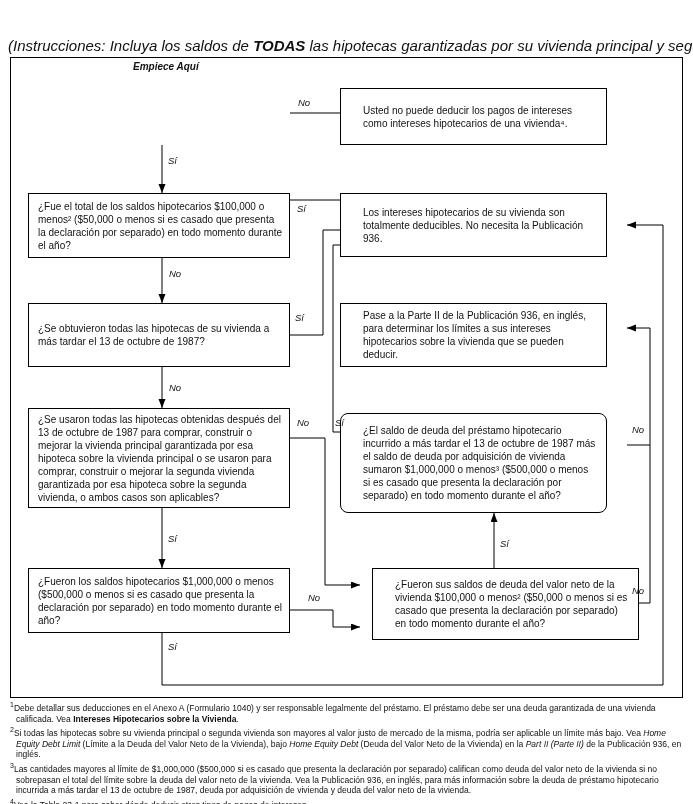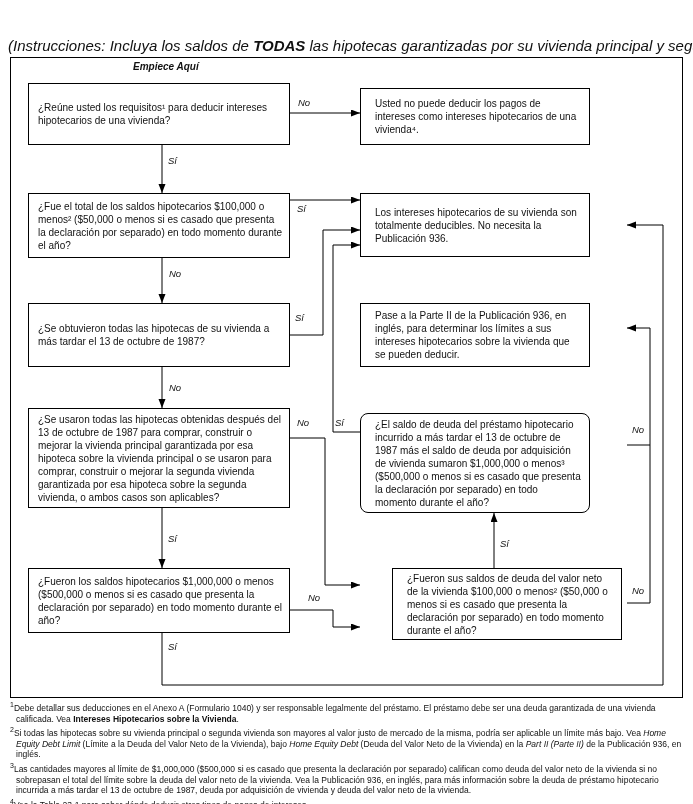--- a/index.html
+++ b/index.html
@@ -6,21 +6,21 @@
   #page{position:relative;width:693px;height:804px;background:#fff;
         font-family:"Liberation Sans","DejaVu Sans",sans-serif;color:#111;overflow:hidden;}
   .title{position:absolute;left:8px;top:6px;font-size:12px;white-space:nowrap;}
   .title strong{margin-left:3px;}
   .subtitle{position:absolute;left:8px;top:37px;font-size:15px;font-style:italic;white-space:nowrap;}
   .chart-frame{position:absolute;left:10px;top:57px;width:671px;height:639px;border:1px solid #000;}
   .start-label{position:absolute;left:93px;top:61px;font-size:10px;font-weight:bold;font-style:italic;margin-left:40px;}
   .box{position:absolute;border:1px solid #000;background:#fff;display:flex;align-items:center;
        font-size:10px;line-height:13px;box-sizing:border-box;}
   .box.left{left:28px;width:262px;padding:3px 6px 3px 9px;}
-  .box.right{left:360px;width:230px;padding:3px 8px 3px 14px;}
+  .box.right{left:340px;width:267px;padding:3px 8px 3px 22px;}
   .lbl{position:absolute;font-size:9.5px;font-style:italic;white-space:nowrap;}
   svg.conn{position:absolute;left:0;top:0;width:693px;height:804px;pointer-events:none;}
   svg.conn path{fill:none;stroke:#000;stroke-width:1;}
   .footnotes{position:absolute;left:10px;top:701px;width:676px;font-size:8.5px;line-height:1.26;}
   .footnotes p{margin:0 0 2px 0;padding-left:6px;text-indent:-6px;}
   .footnotes sup{font-size:7px;}
   .fb{font-weight:bold;}
   .fi{font-style:italic;}
 </style>
 </head>
@@ -52,21 +52,20 @@
     <path d="M290,438 L325,438 L325,585 L360,585" marker-end="url(#arr)"></path>
     <path d="M162,508 L162,568" marker-end="url(#arr)"></path>
     <path d="M290,610 L333,610 L333,627 L360,627" marker-end="url(#arr)"></path>
     <path d="M162,633 L162,685 L663,685 L663,225 L627,225" marker-end="url(#arr)"></path>
     <path d="M360,432 L333,432 L333,245 L360,245" marker-end="url(#arr)"></path>
     <path d="M627,445 L650,445"></path>
     <path d="M627,603 L650,603 L650,328 L627,328" marker-end="url(#arr)"></path>
     <path d="M494,568 L494,513" marker-end="url(#arr)"></path>
   </svg>
 
-  <div class="box left" style="top:83px;height:62px;">¿Reúne usted los requisitos¹ para deducir intereses hipotecarios de una vivienda?</div>
   <div class="box right" style="top:88px;height:57px;">Usted no puede deducir los pagos de intereses como intereses hipotecarios de una vivienda⁴.</div>
   <div class="box left" style="top:193px;height:65px;">¿Fue el total de los saldos hipotecarios $100,000 o menos² ($50,000 o menos si es casado que presenta la declaración por separado) en todo momento durante el año?</div>
   <div class="box right" style="top:193px;height:64px;">Los intereses hipotecarios de su vivienda son totalmente deducibles. No necesita la Publicación 936.</div>
   <div class="box left" style="top:303px;height:64px;">¿Se obtuvieron todas las hipotecas de su vivienda a más tardar el 13 de octubre de 1987?</div>
   <div class="box right" style="top:303px;height:64px;">Pase a la Parte II de la Publicación 936, en inglés, para determinar los límites a sus intereses hipotecarios sobre la vivienda que se pueden deducir.</div>
   <div class="box left" style="top:408px;height:100px;">¿Se usaron todas las hipotecas obtenidas después del 13 de octubre de 1987 para comprar, construir o mejorar la vivienda principal garantizada por esa hipoteca sobre la vivienda principal o se usaron para comprar, construir o mejorar la segunda vivienda garantizada por esa hipoteca sobre la segunda vivienda, o ambos casos son aplicables?</div>
   <div class="box right" style="top:413px;height:100px;border-radius:8px;">¿El saldo de deuda del préstamo hipotecario incurrido a más tardar el 13 de octubre de 1987 más el saldo de deuda por adquisición de vivienda sumaron $1,000,000 o menos³ ($500,000 o menos si es casado que presenta la declaración por separado) en todo momento durante el año?</div>
   <div class="box left" style="top:568px;height:65px;">¿Fueron los saldos hipotecarios $1,000,000 o menos ($500,000 o menos si es casado que presenta la declaración por separado) en todo momento durante el año?</div>
   <div class="box right" style="top:568px;height:72px;margin-left:32px;">¿Fueron sus saldos de deuda del valor neto de la vivienda $100,000 o menos² ($50,000 o menos si es casado que presenta la declaración por separado) en todo momento durante el año?</div>
 

